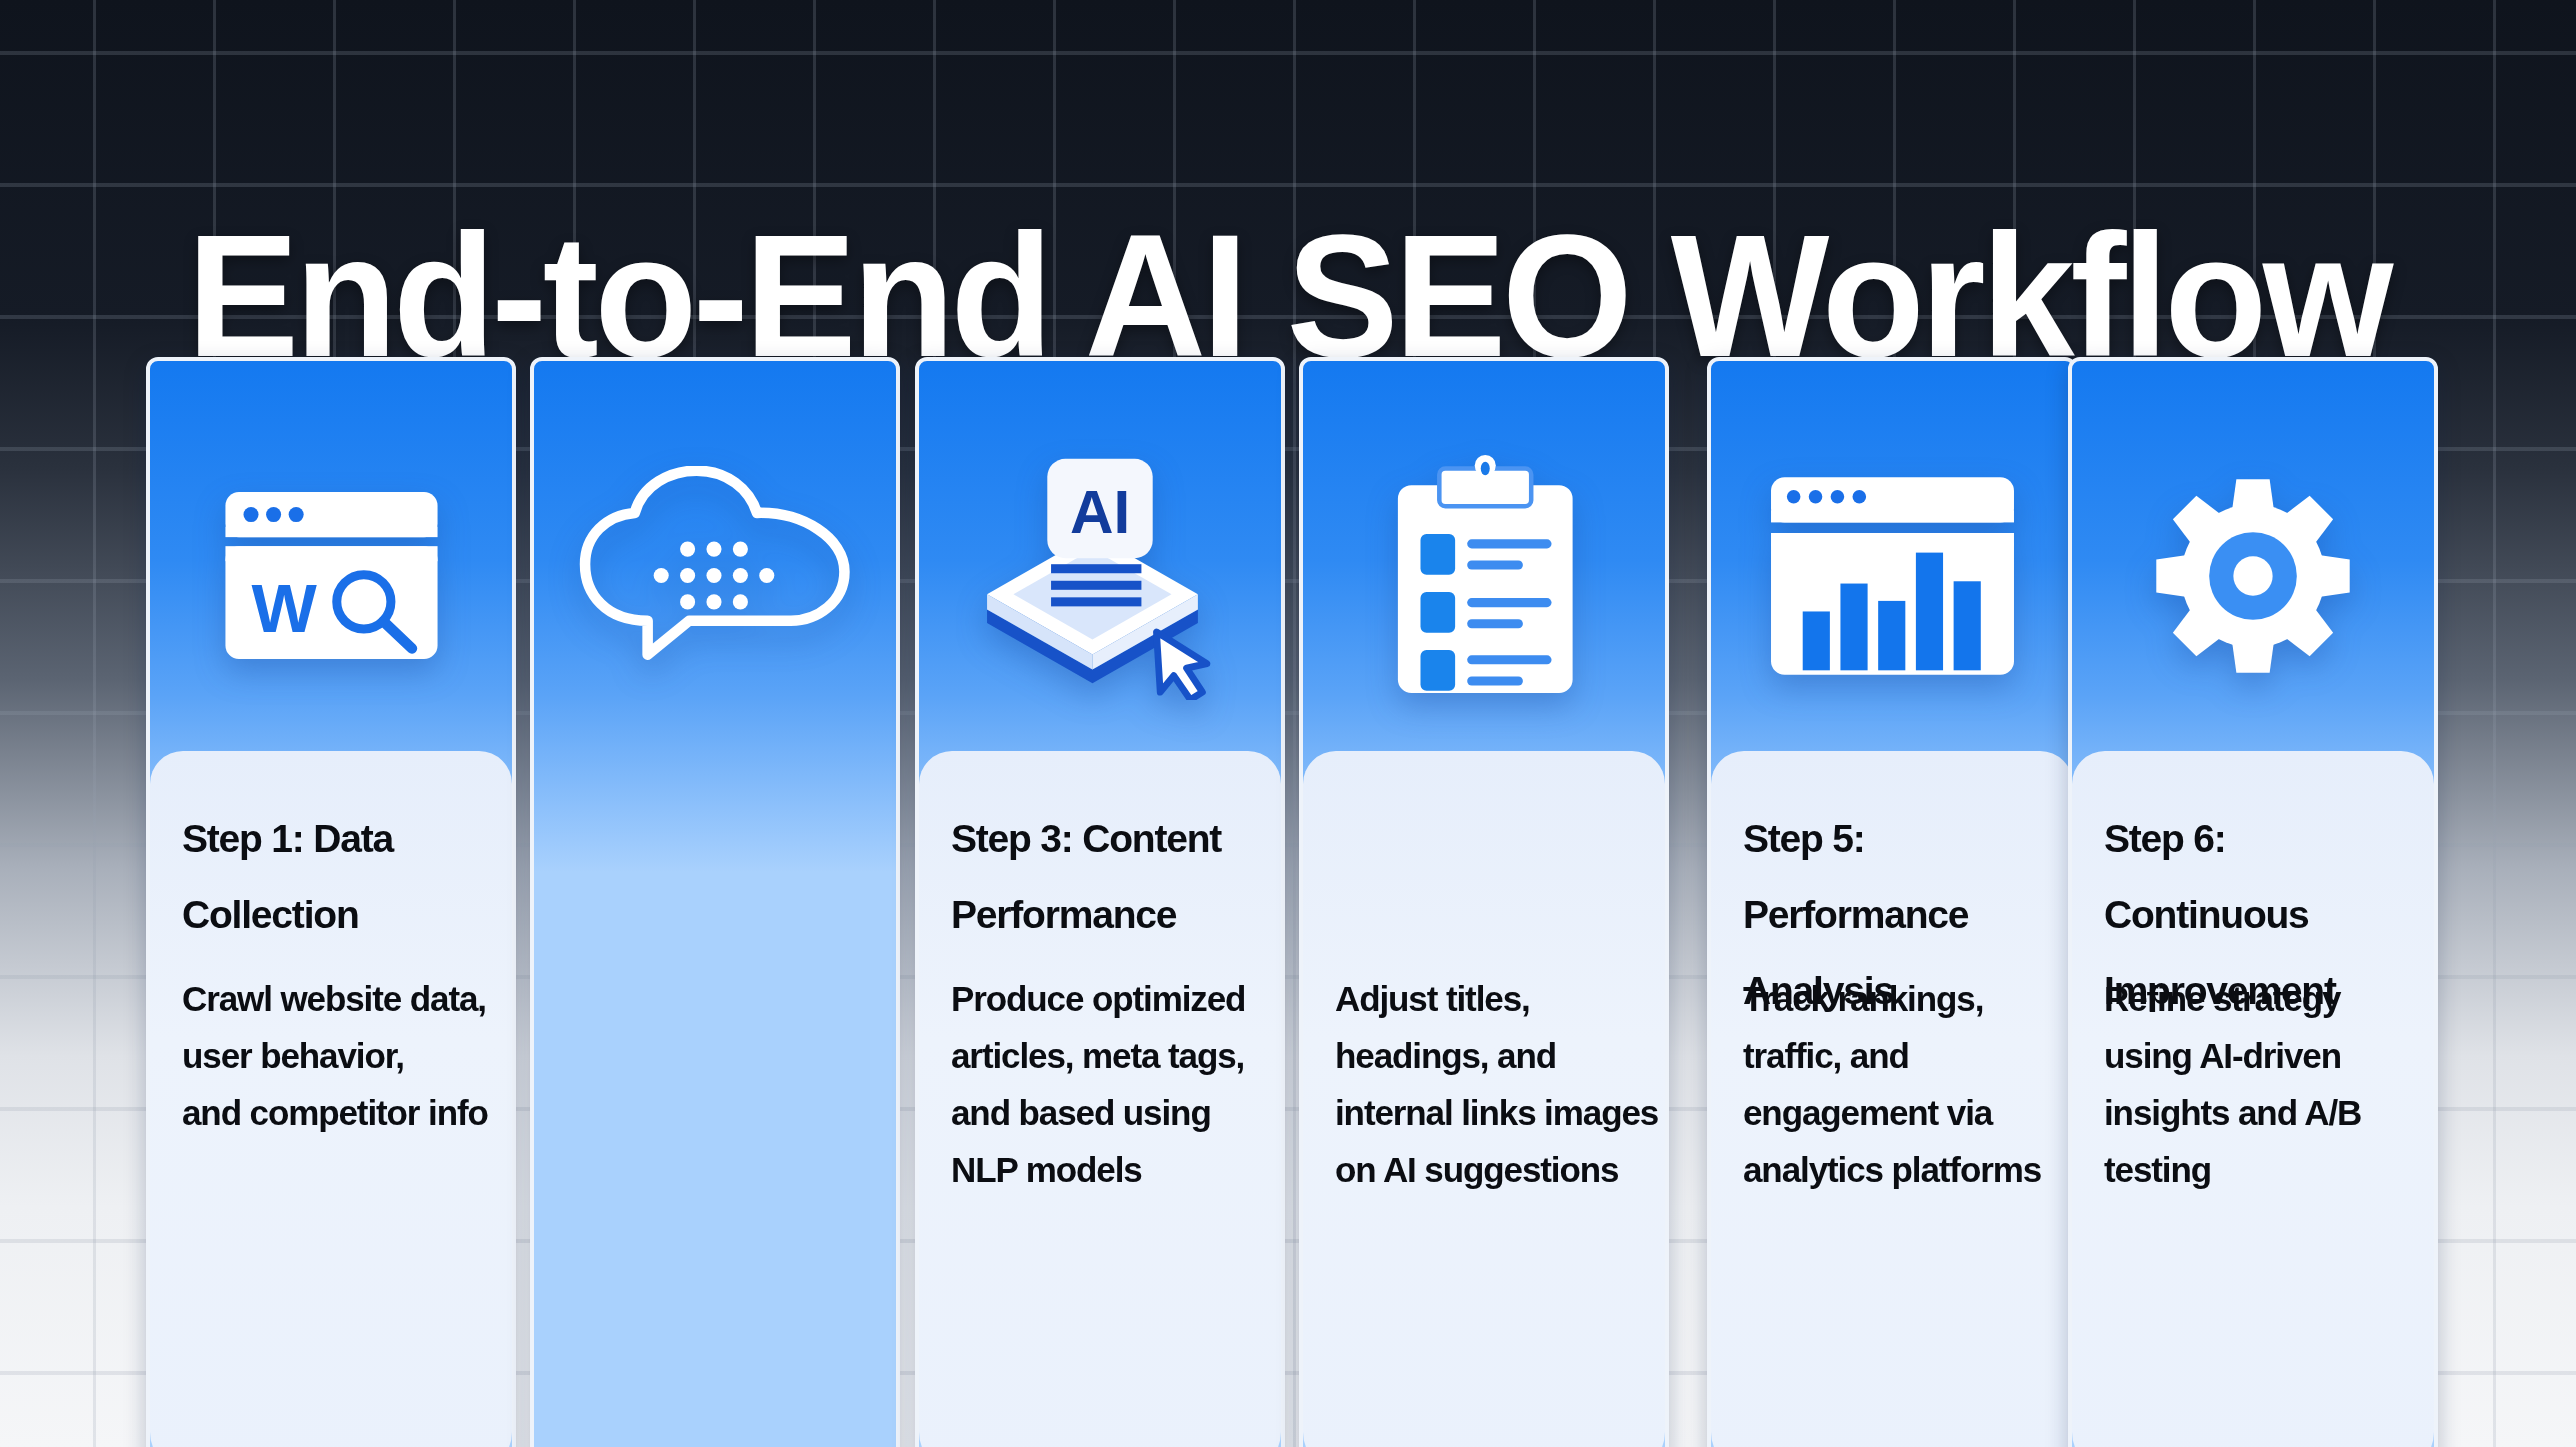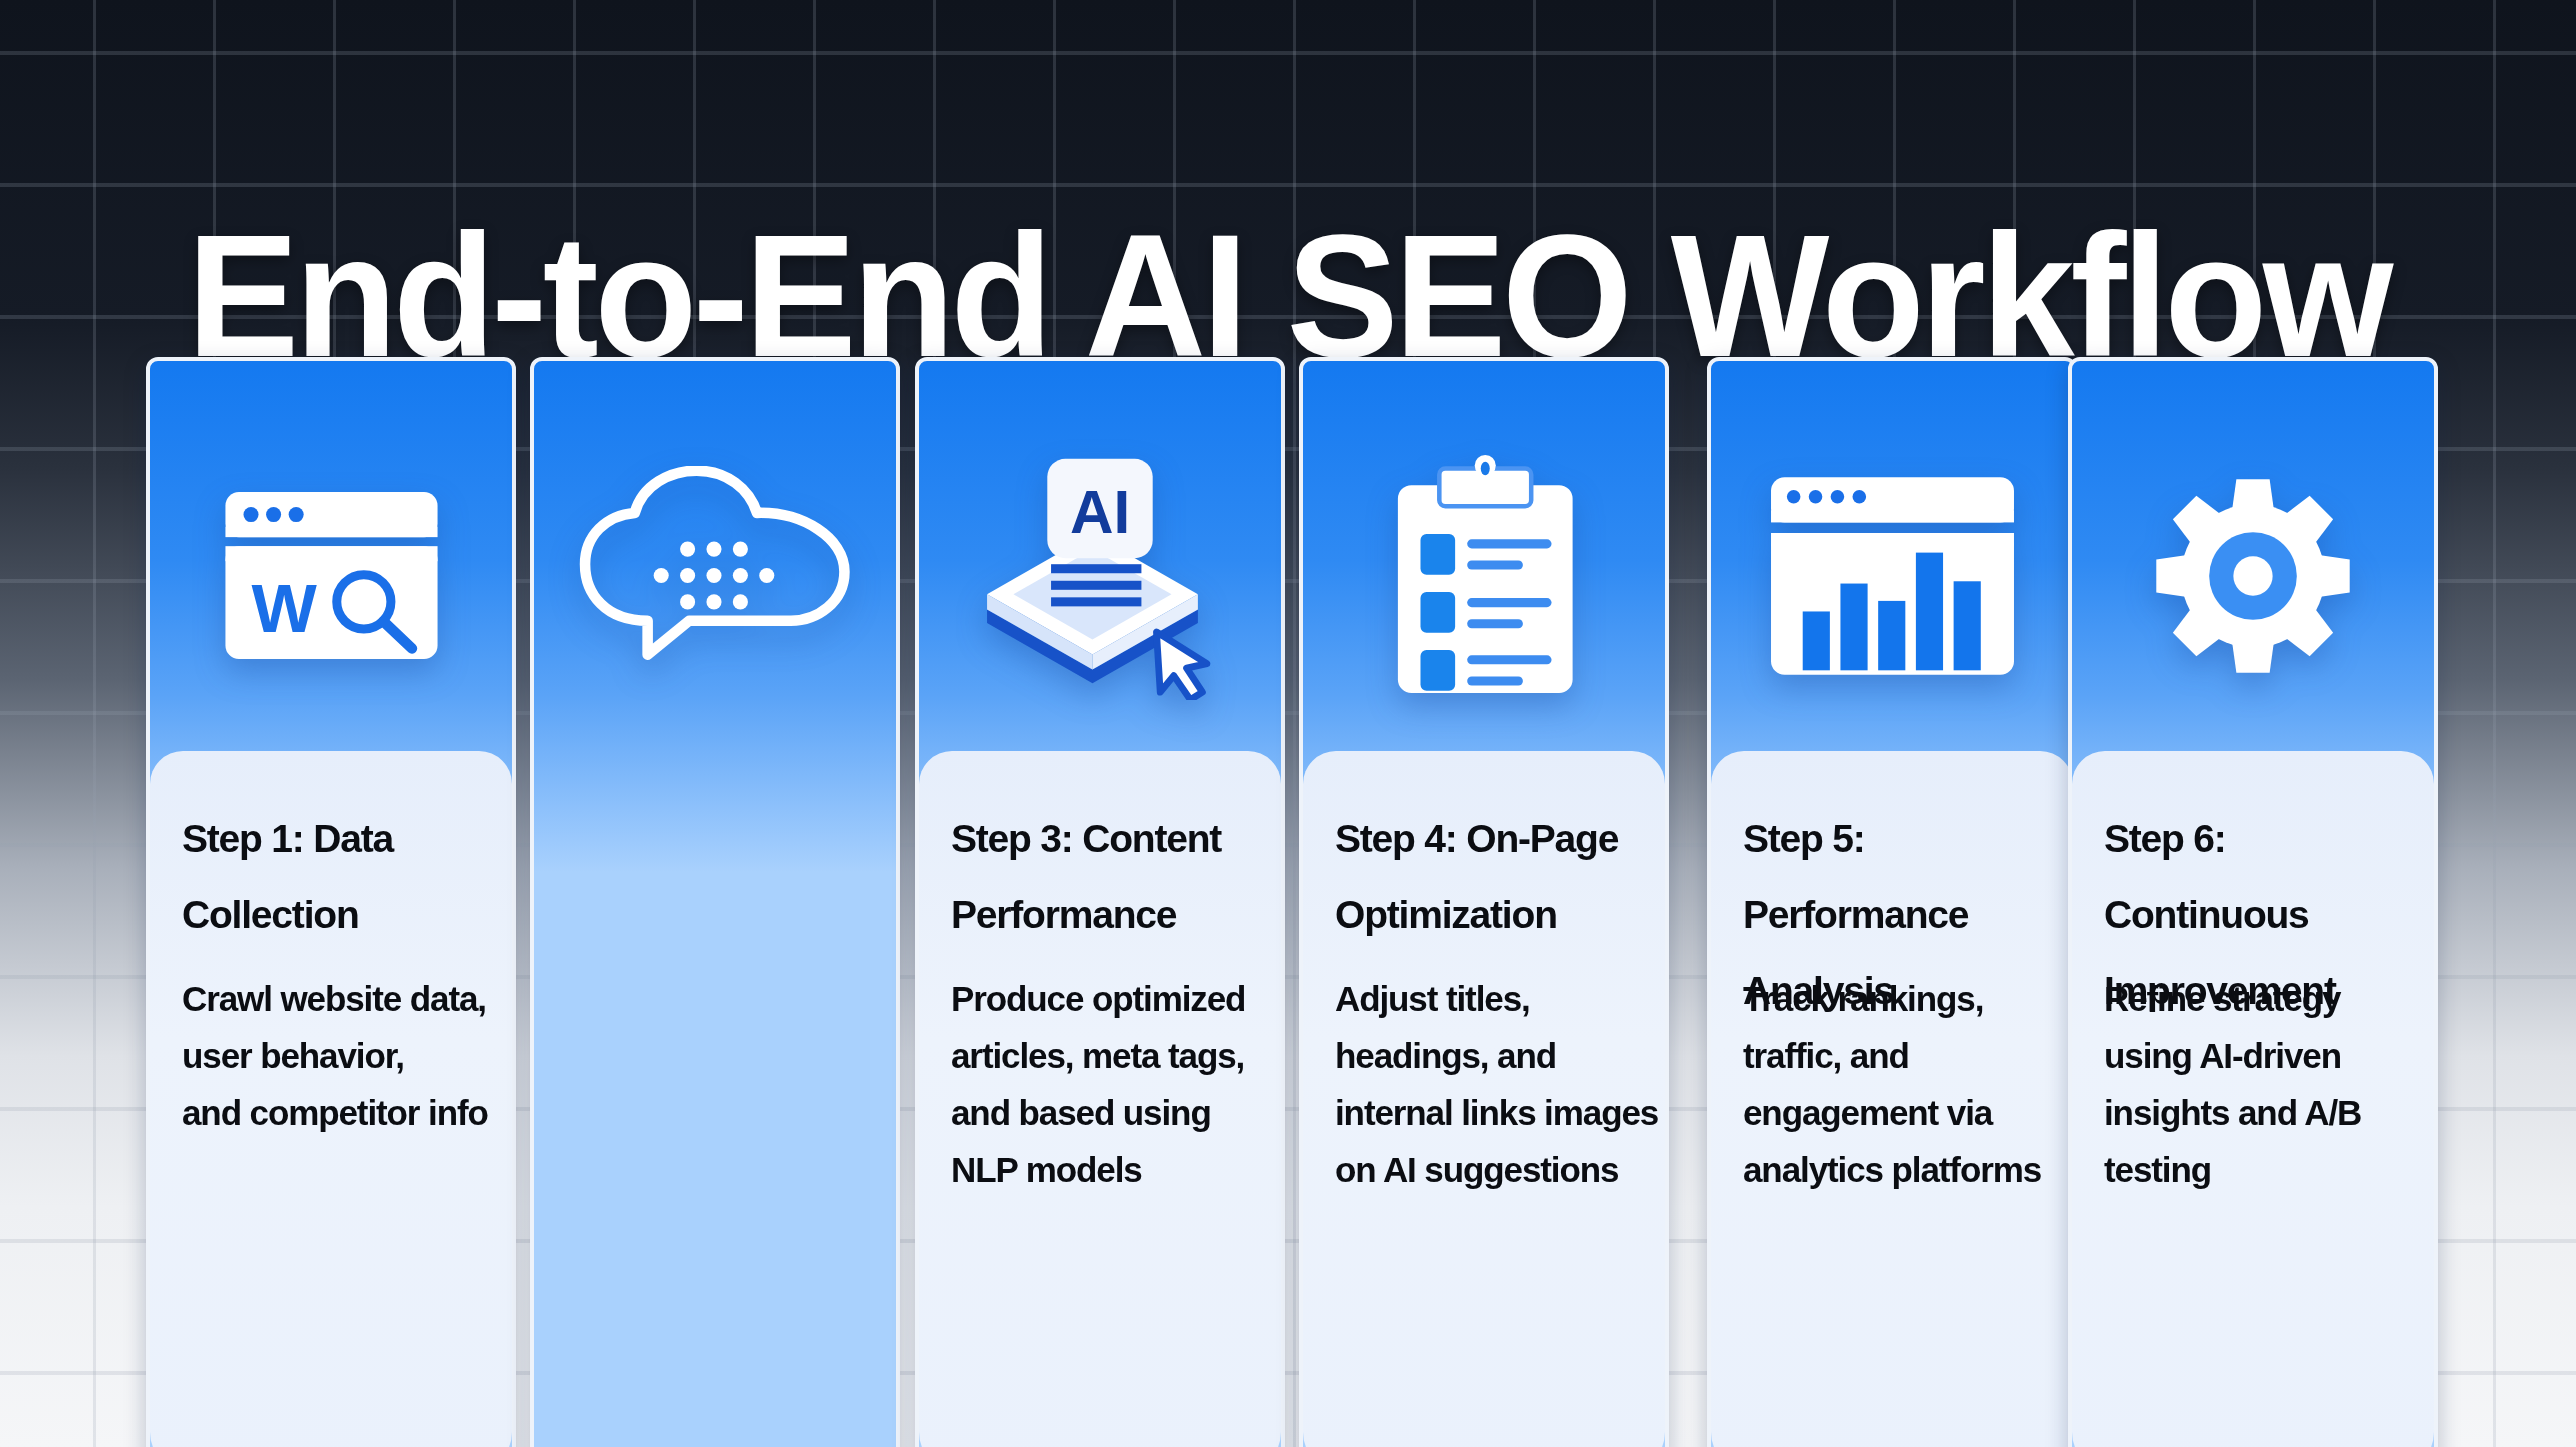--- a/index.html
+++ b/index.html
@@ -149,22 +149,20 @@
         <rect x="102" y="112" width="112" height="12" rx="6"></rect>
         <rect x="102" y="140" width="74" height="12" rx="6"></rect>
         <rect x="102" y="190" width="112" height="12" rx="6"></rect>
         <rect x="102" y="218" width="74" height="12" rx="6"></rect>
         <rect x="102" y="266" width="112" height="12" rx="6"></rect>
         <rect x="102" y="294" width="74" height="12" rx="6"></rect>
       </g>
     </svg>
   </div>
   <div class="panel">
-    <div class="step-title">Step 4: On-Page
-Optimization</div>
     <div class="step-desc">Adjust titles,
 headings, and
 internal links images
 on AI suggestions</div>
   </div>
 </div>
 
 <div class="card" style="left:1684px;margin-left:23px;">
   <div class="card-icon">
     <svg width="249" height="204" viewBox="0 0 330 270">

